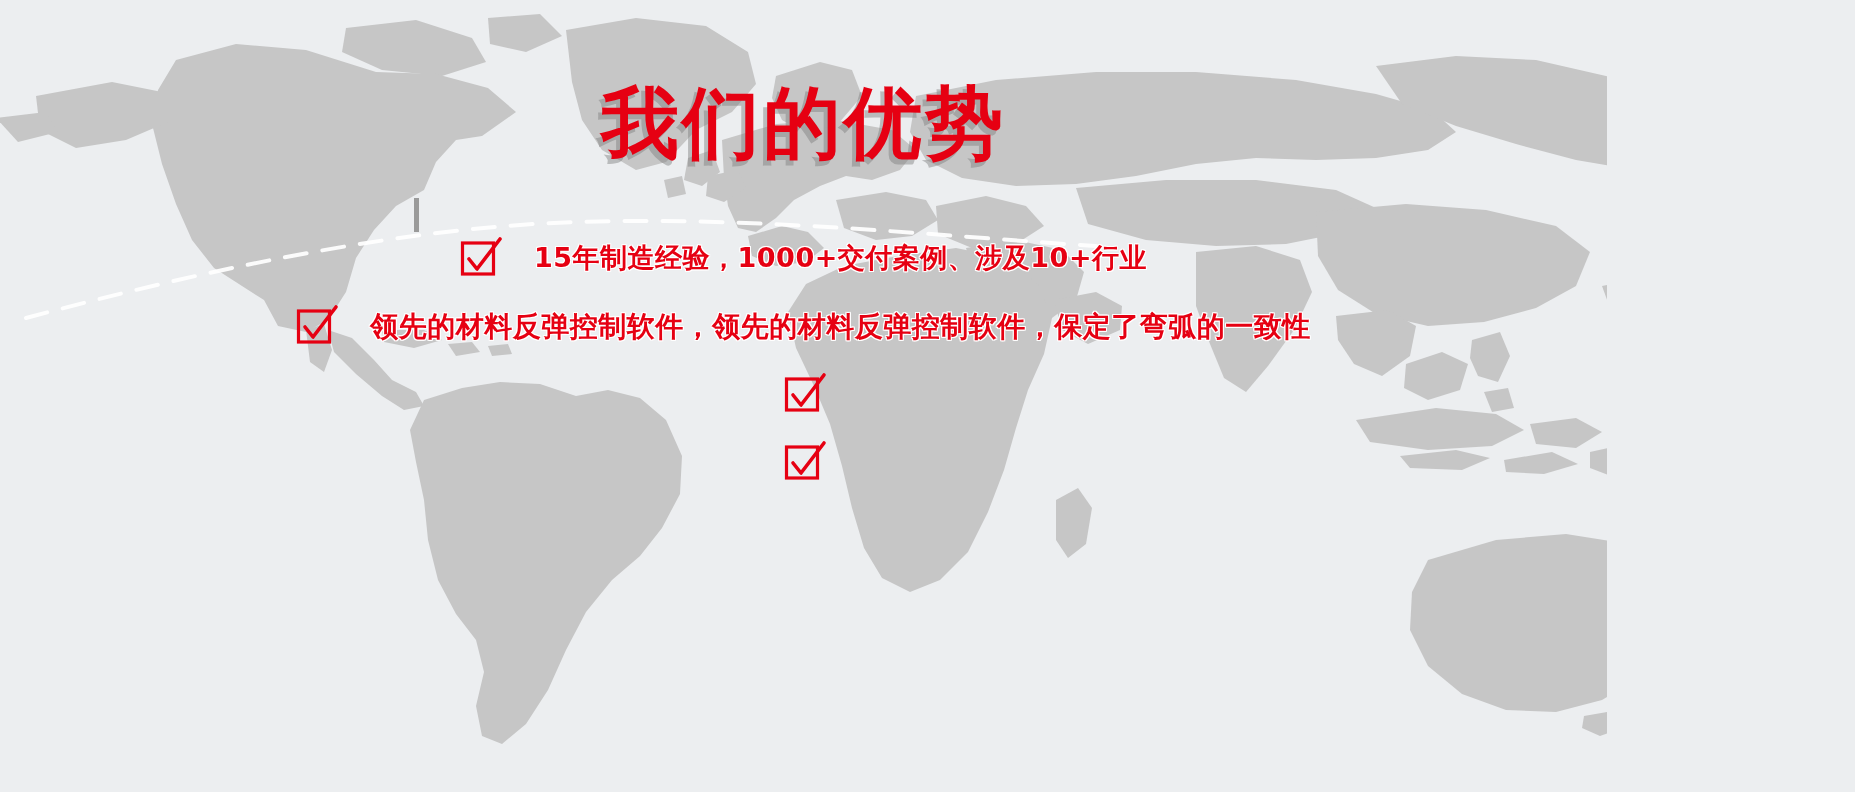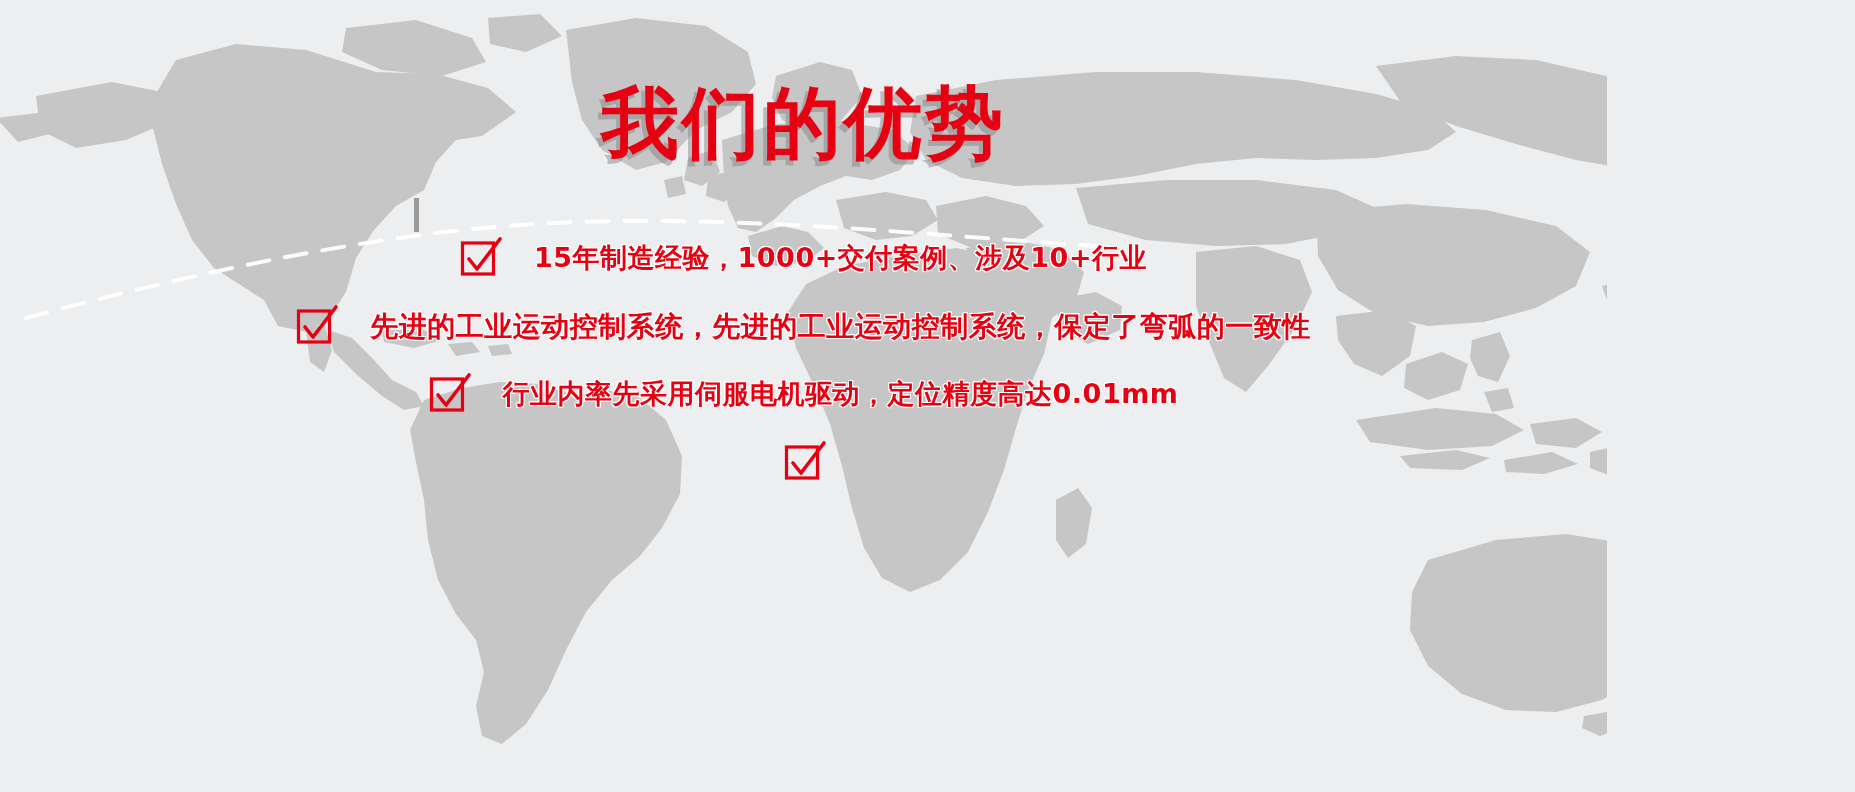--- a/index.html
+++ b/index.html
@@ -196,31 +196,30 @@
       </div>
 
 
       <div class="advantage-row row-3">
         <span class="check-icon">
           <svg viewBox="0 0 40 40" width="40" height="40">
             <rect x="2.5" y="5" width="31" height="31" fill="none" stroke="#e60012" stroke-width="3.2"></rect>
             <path d="M9 21 L17 31 L40 1" fill="none" stroke="#e60012" stroke-width="3.6" stroke-linecap="round" stroke-linejoin="round"></path>
           </svg>
         </span>
-        <span class="advantage-text">先进的工业运动控制系统，先进的工业运动控制系统，保定了弯弧的一致性</span>
+        <span class="advantage-text">领先的材料反弹控制软件，领先的材料反弹控制软件，保定了弯弧的一致性</span>
       </div>
 
       <div class="advantage-row row-4">
         <span class="check-icon">
           <svg viewBox="0 0 40 40" width="40" height="40">
             <rect x="2.5" y="5" width="31" height="31" fill="none" stroke="#e60012" stroke-width="3.2"></rect>
             <path d="M9 21 L17 31 L40 1" fill="none" stroke="#e60012" stroke-width="3.6" stroke-linecap="round" stroke-linejoin="round"></path>
           </svg>
         </span>
-        <span class="advantage-text">行业内率先采用伺服电机驱动，定位精度高达0.01mm</span>
       </div>
 
       <div class="advantage-row row-5">
         <span class="check-icon">
           <svg viewBox="0 0 40 40" width="40" height="40">
             <rect x="2.5" y="5" width="31" height="31" fill="none" stroke="#e60012" stroke-width="3.2"></rect>
             <path d="M9 21 L17 31 L40 1" fill="none" stroke="#e60012" stroke-width="3.6" stroke-linecap="round" stroke-linejoin="round"></path>
           </svg>
         </span>
       </div>

